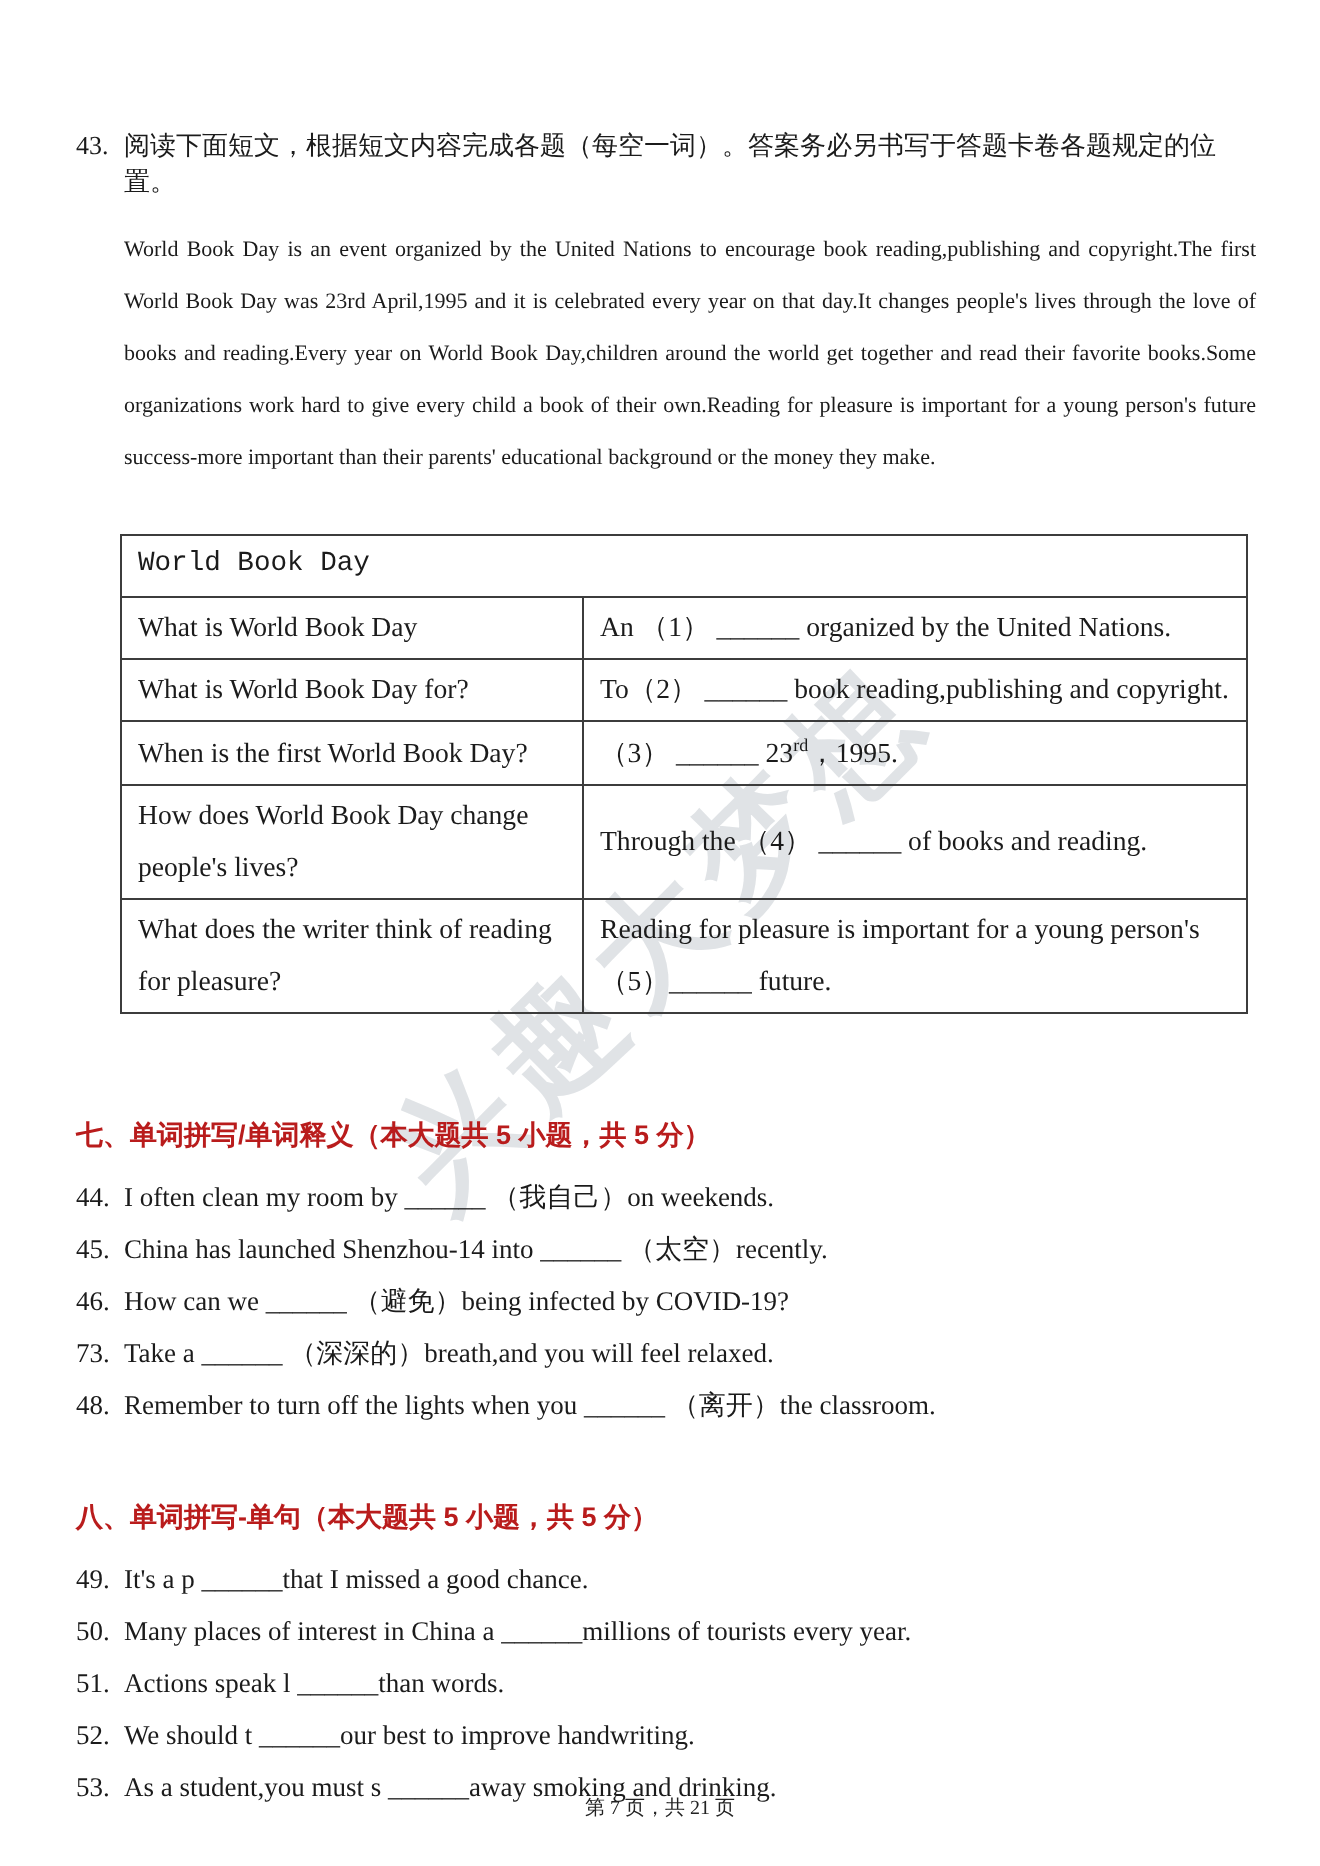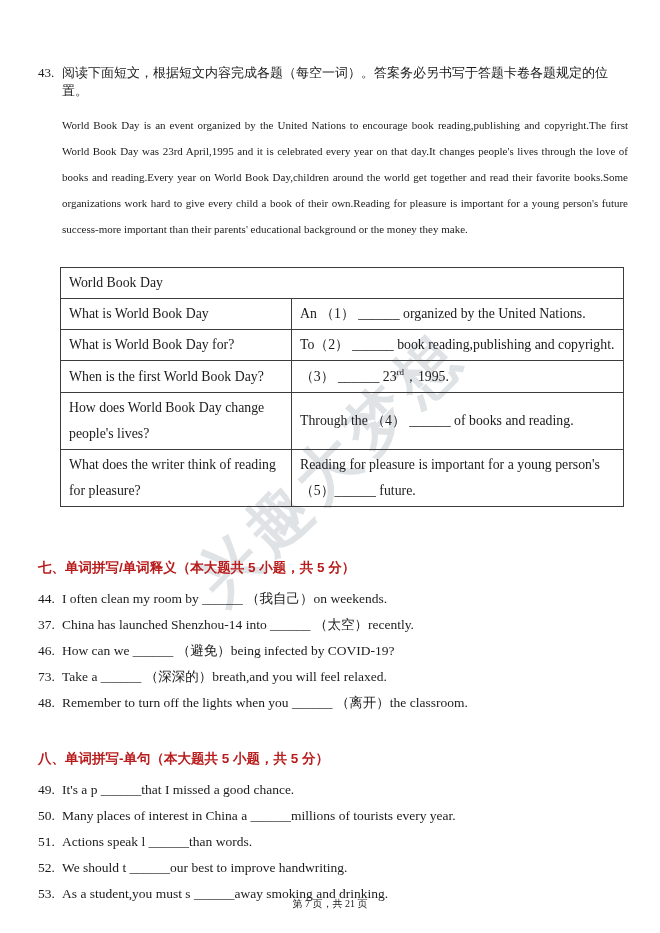--- a/index.html
+++ b/index.html
@@ -35,21 +35,21 @@
     border-collapse:collapse;
     table-layout:fixed;
     font-size:13.8px;
   }
   table.wbd td {
     border:1px solid #3c3c3c;
     padding:2px 8px;
     line-height:26px;
     vertical-align:middle;
   }
-  table.wbd td.title-cell { height:30px; }
+  table.wbd td.title-cell { height:30px;font-family:Liberation Mono, monospace; }
   table.wbd tr.r1 td, table.wbd tr.r2 td { height:29px; }
   table.wbd tr.r3 td { height:32px; }
   table.wbd tr.r4 td, table.wbd tr.r5 td { height:56px; }
   sup.ord { font-size:9px; vertical-align:super; line-height:0; }
 
   
   .sec-heading {
     font-weight:bold;
     font-size:13.5px;
     line-height:18px;
@@ -138,21 +138,21 @@
       </tbody>
     </table>
 
     <div class="sec-heading sec7">七、单词拼写/单词释义（本大题共 5 小题，共 5 分）</div>
     <div class="items">
       <div class="item">
         <span class="num">44.</span>
         <span class="txt">I often clean my room by ______ （我自己）on weekends.</span>
       </div>
       <div class="item">
-        <span class="num">37.</span>
+        <span class="num">45.</span>
         <span class="txt">China has launched Shenzhou-14 into ______ （太空）recently.</span>
       </div>
       <div class="item">
         <span class="num">46.</span>
         <span class="txt">How can we ______ （避免）being infected by COVID-19?</span>
       </div>
       <div class="item">
         <span class="num">73.</span>
         <span class="txt">Take a ______ （深深的）breath,and you will feel relaxed.</span>
       </div>

